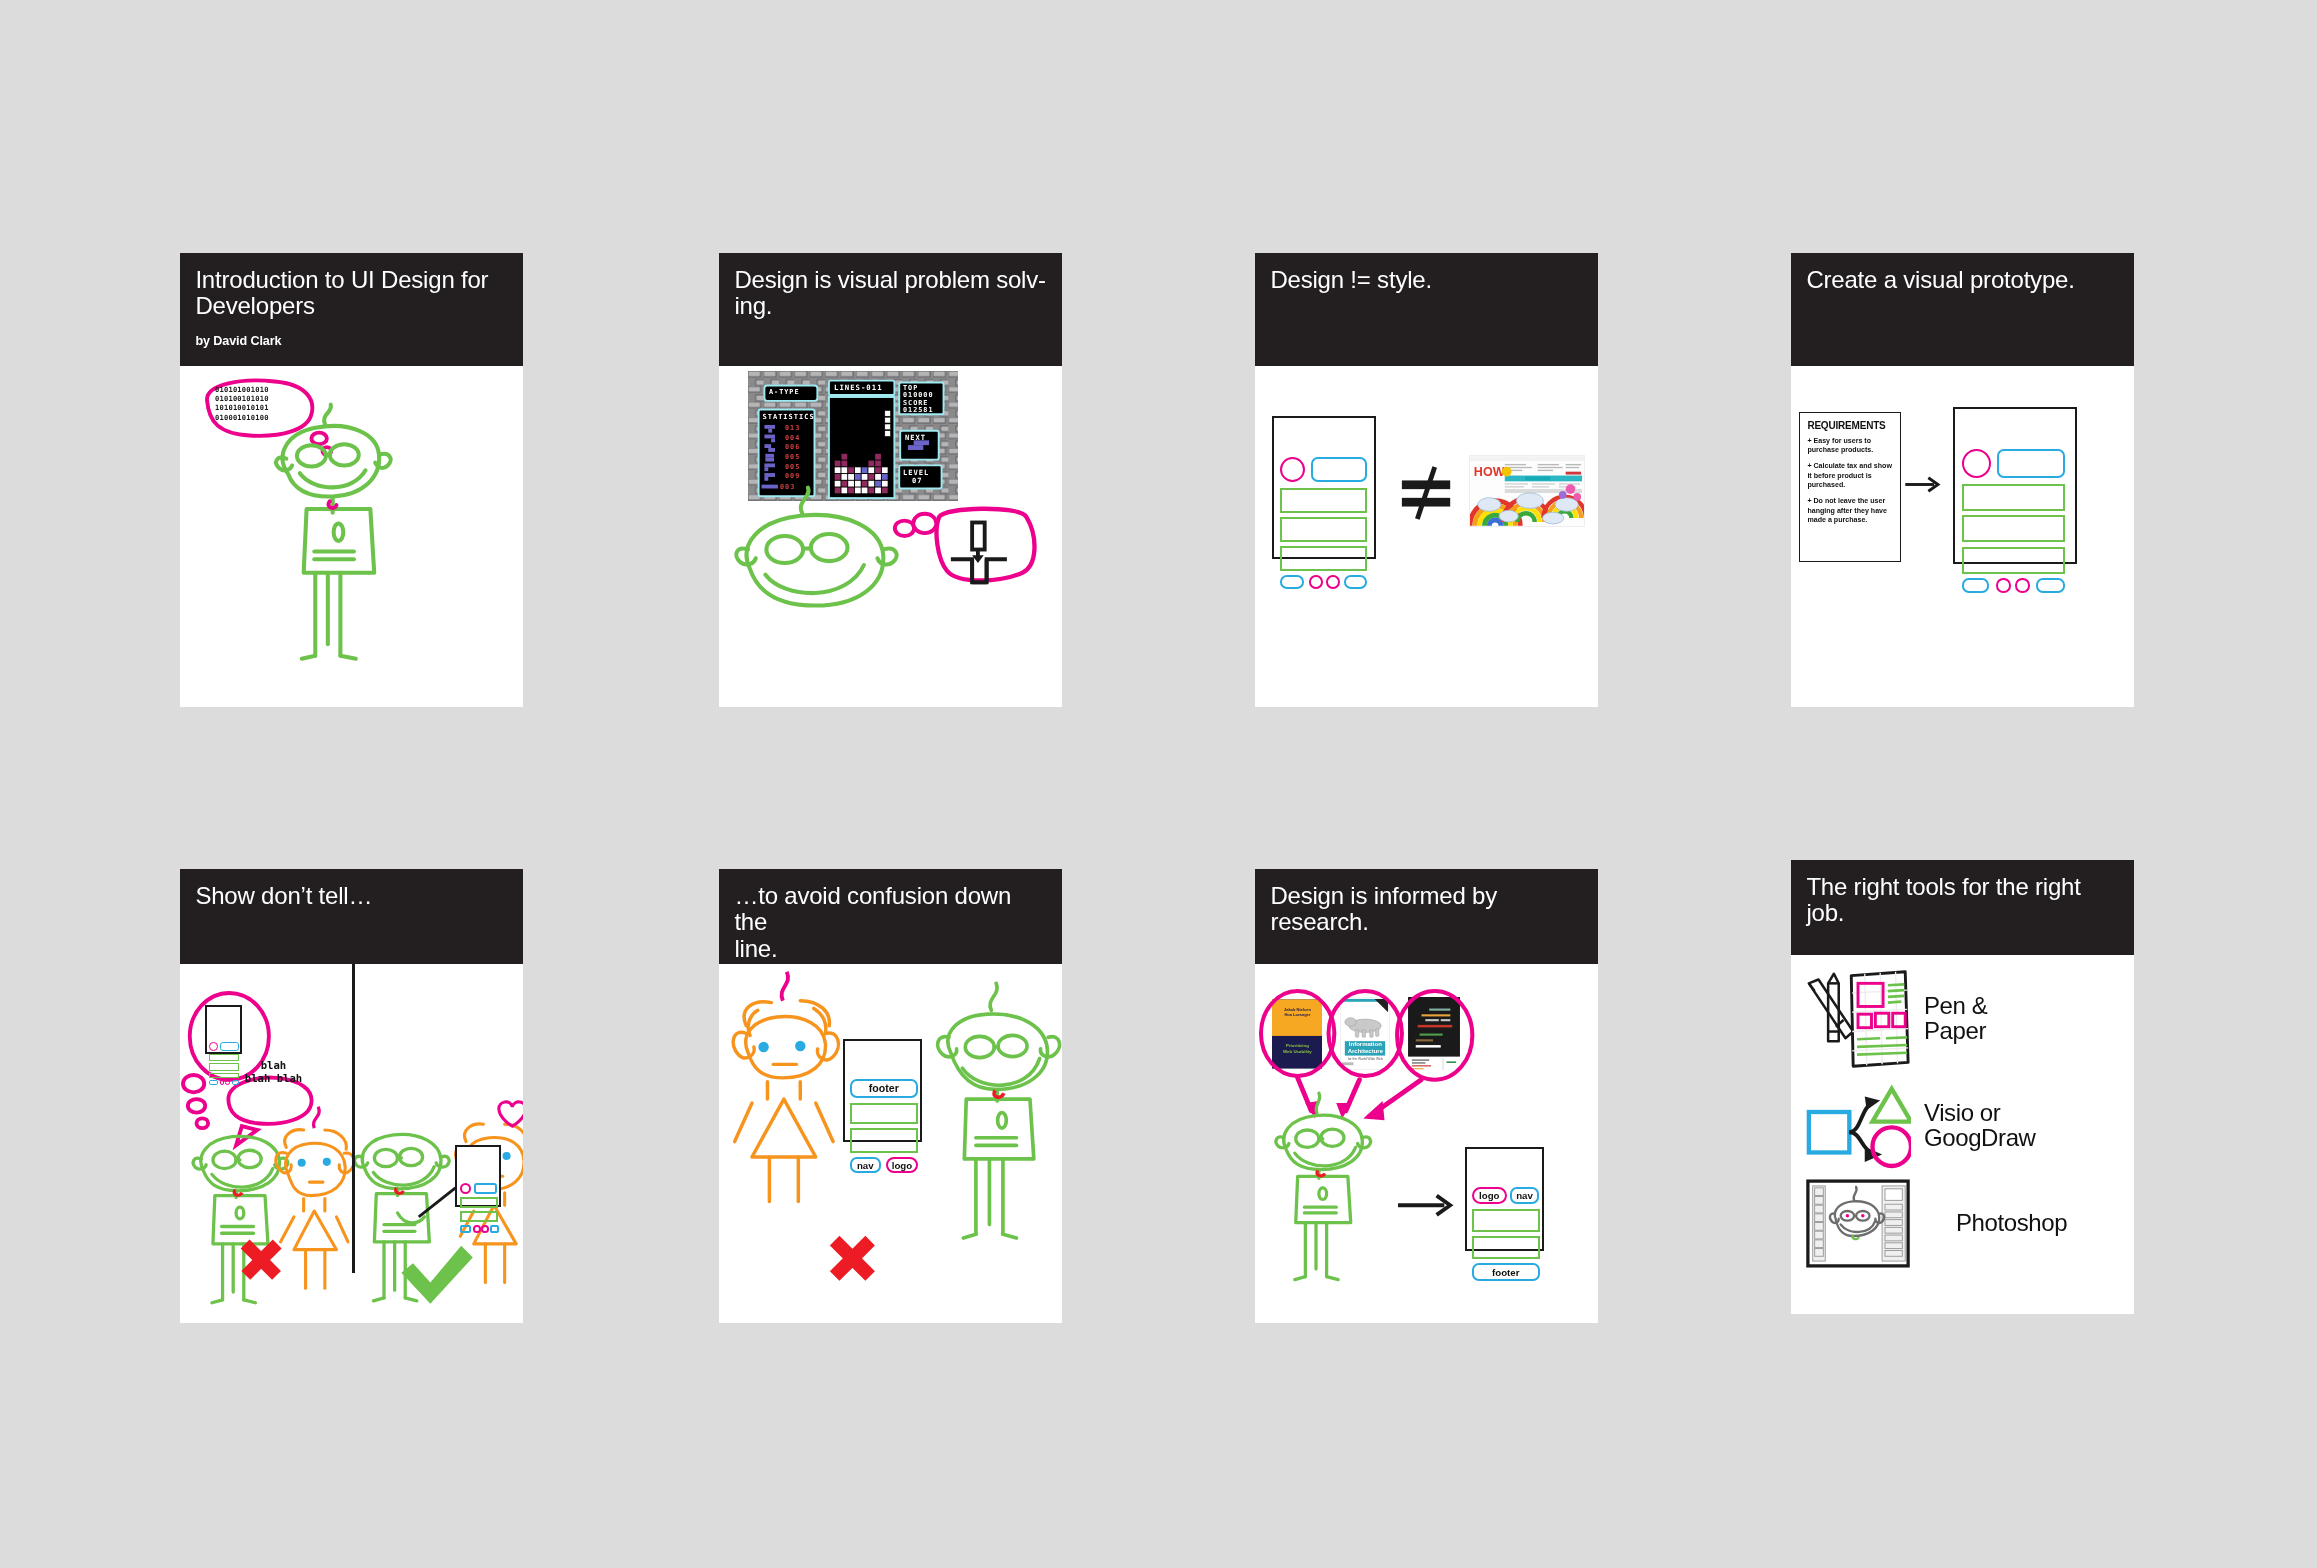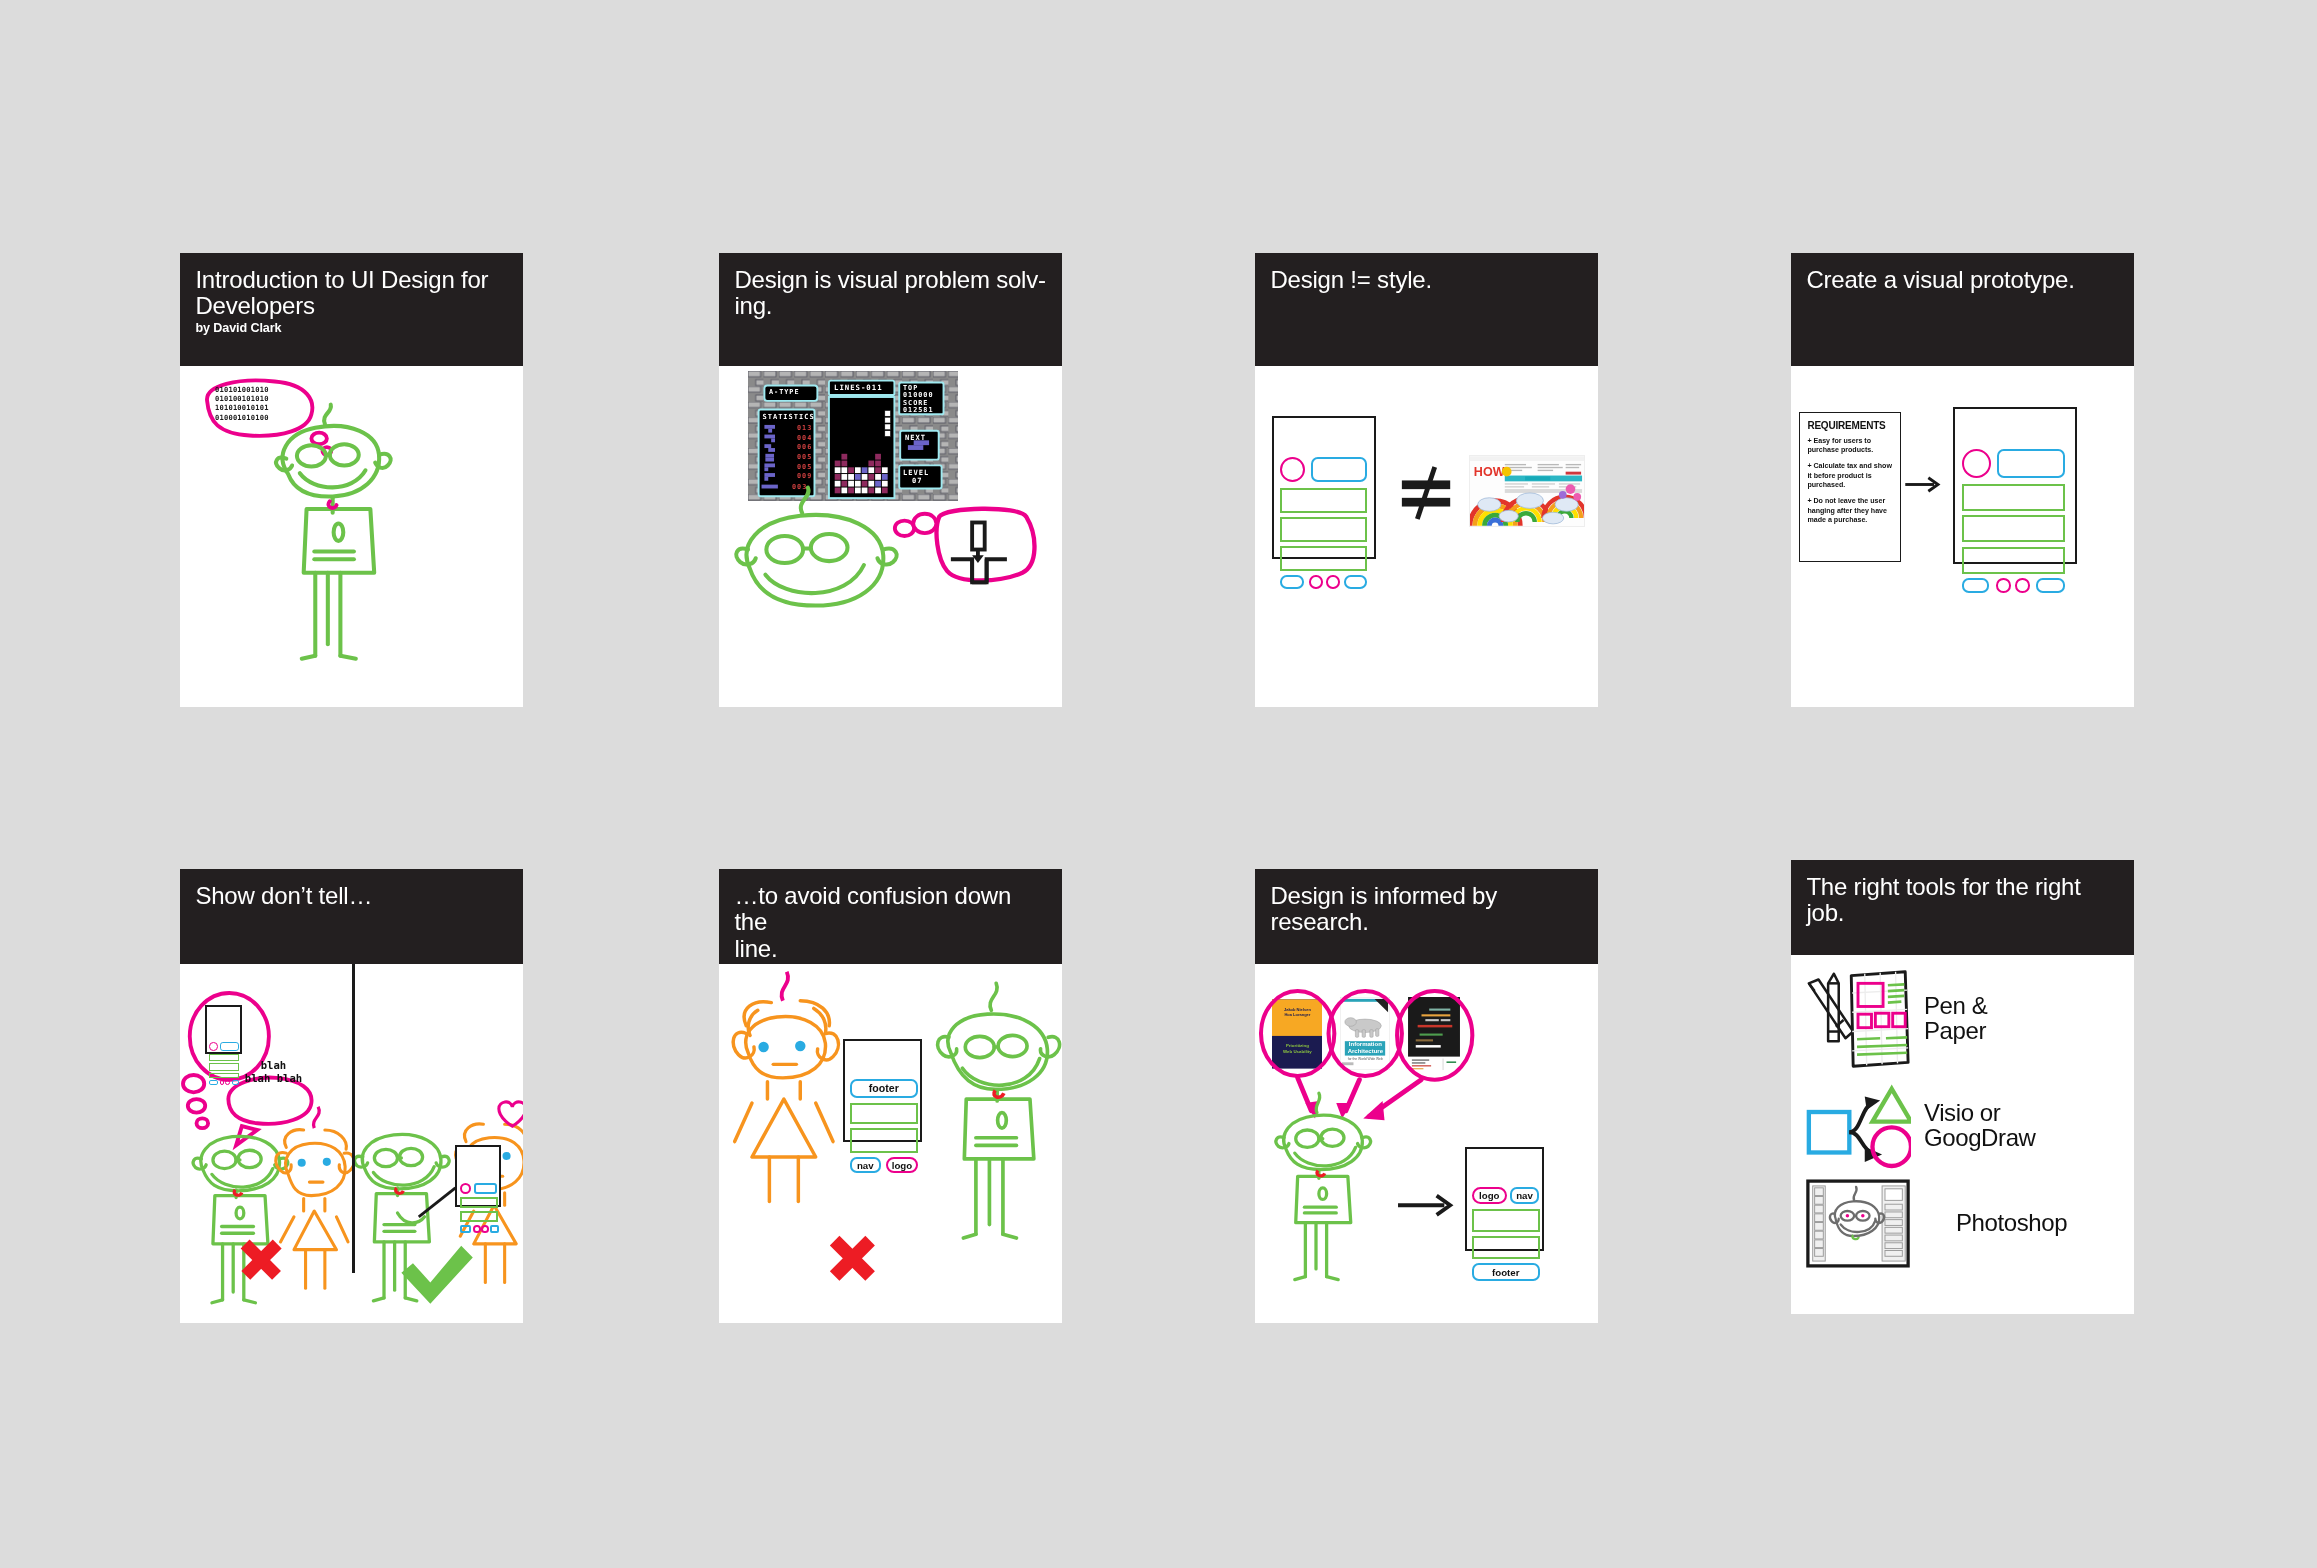--- a/index.html
+++ b/index.html
@@ -25,21 +25,21 @@
   }
   .hdr-title{
     font-size:24px;
     line-height:1.12;
     font-weight:400;
     letter-spacing:-0.2px;
     white-space:pre-line;
   }
   .hdr-sub{
     font-size:12.6px;
-    margin-top:1px;
+    margin-top:14px;
     font-weight:600;
     letter-spacing:-0.1px;
   }
   .body{position:relative;width:100%;background:#fff;}
   
   .wf{box-sizing:border-box;background:#fff;border:2.9px solid #1a1a1a;position:absolute;}
   .wf .row{box-sizing:border-box;position:absolute;margin-top:33px;}
   .green{border:2.9px solid #6cc24a;}
   .blue{border:2.9px solid #29abe2;border-radius:6.8px;}
   .pinkc{border:2.9px solid #ec008c;border-radius:50%;}
@@ -72,21 +72,21 @@
     position:absolute;
     font-family:"DejaVu Sans Mono", monospace;
     font-size:10.6px;font-weight:bold;color:#111;
     line-height:1.25;text-align:center;white-space:pre;
   }
   .tfont{
     font-family:"DejaVu Sans Mono", monospace;
     font-weight:bold;color:#fff;position:absolute;white-space:pre;
     letter-spacing:1px;
   }
-  .tfont.red{color:#d04040;margin-left:12px;}
+  .tfont.red{color:#d04040;}
   .req{
     position:absolute;box-sizing:border-box;
     border:1.9px solid #1a1a1a;background:#fff;
     padding:6.8px 6.8px 6.8px 7.7px;
   }
   .req h4{margin:0 0 5.8px 0;font-size:10px;font-weight:bold;letter-spacing:-0.2px;color:#111;}
   .req p{margin:0 0 6.8px 0;font-size:7.1px;line-height:1.33;font-weight:bold;color:#111;}
   .req p:last-child{margin-bottom:0;}
   .toolrow{position:absolute;display:flex;align-items:center;}
   .toolname{

